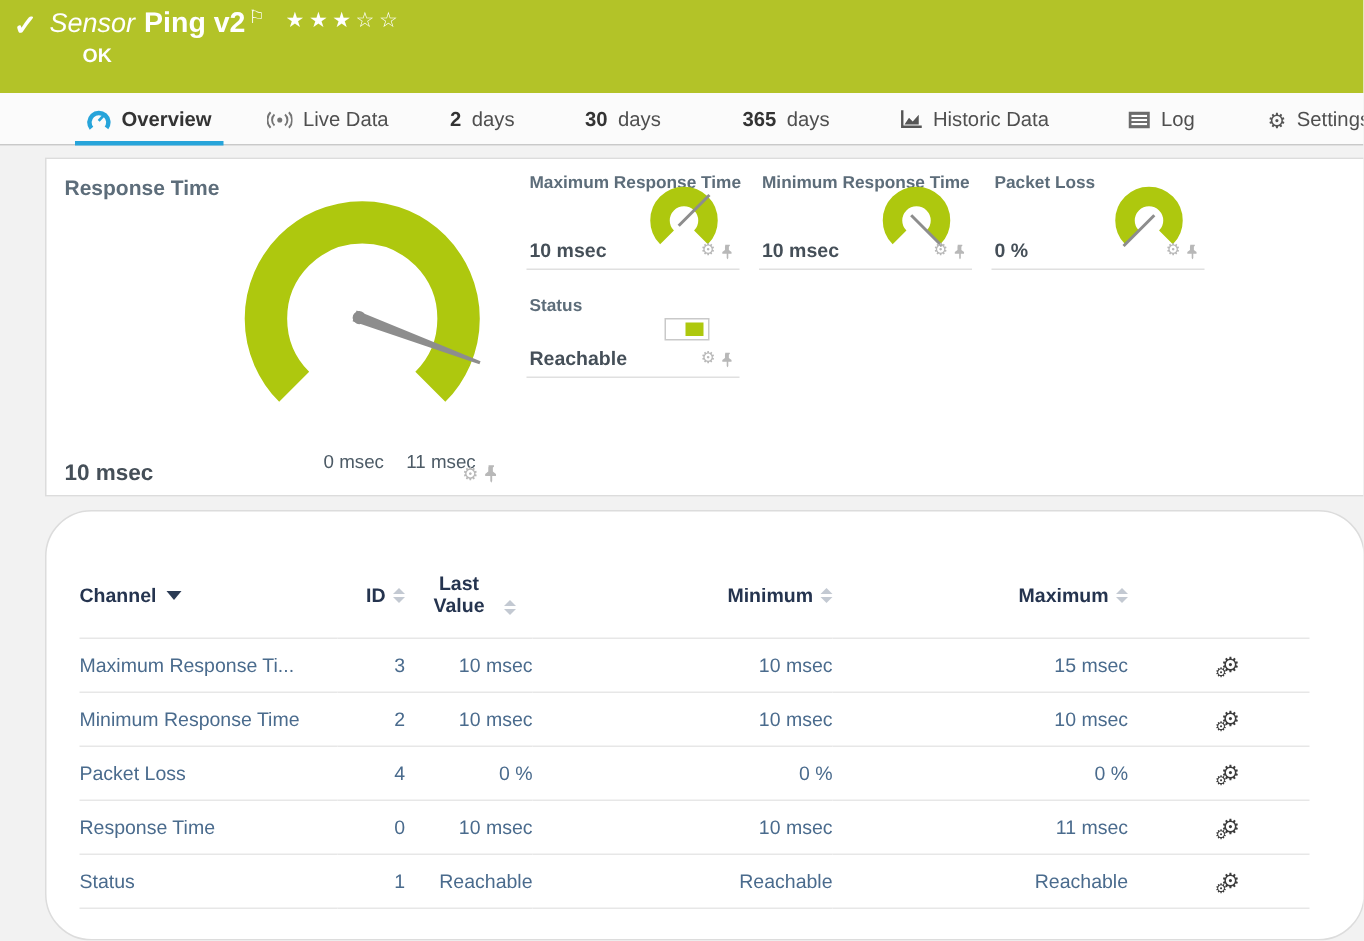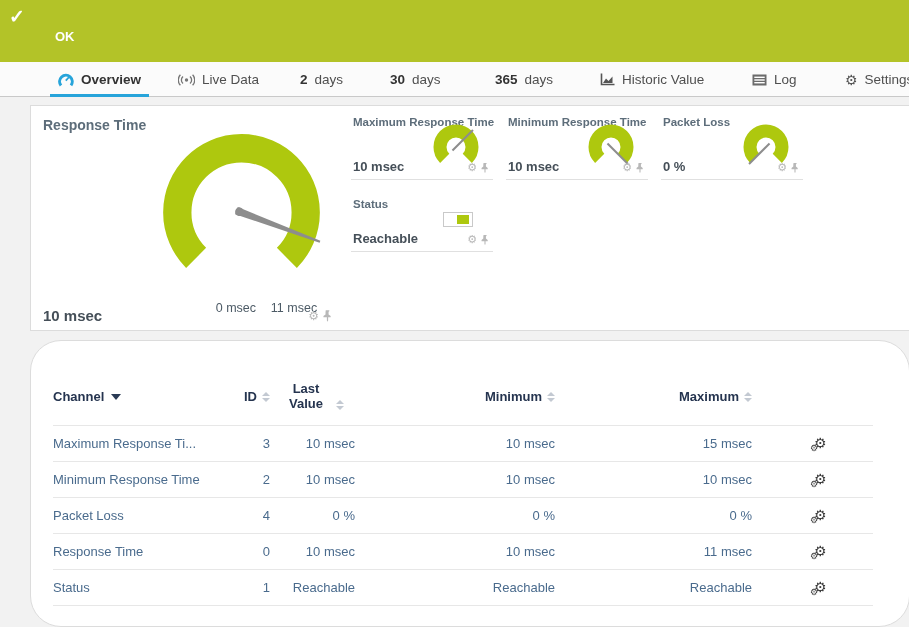--- a/index.html
+++ b/index.html
@@ -81,20 +81,23 @@
   .chgear .g1 { font-size:14px; }
   .chgear .g2 { position:absolute; left:-4px; bottom:-2px; font-size:9px; }
 </style>
 </head>
 <body>
 
 <div class="page">
 
   <header class="hdr">
     <span class="hdr-check">✓</span>
+    <div class="hdr-line">
+      <span class="hdr-kind">Sensor</span><span class="hdr-name">Ping v2</span><span class="hdr-flag">⚐</span><span class="hdr-stars">★★★☆☆</span>
+    </div>
     <div class="hdr-status">OK</div>
   </header>
 
   <nav class="tabs">
     <div class="tab active" style="left:58px">
       <svg class="ticon" width="16" height="14" viewBox="0 0 16 14">
           <path d="M3 12.5 A6.3 6.3 0 1 1 13 12.3" stroke="#27a4da" stroke-width="3" fill="none"></path>
           <line x1="7.8" y1="7.6" x2="12" y2="3" stroke="#27a4da" stroke-width="1.8"></line>
         </svg>
       <span>Overview</span>
@@ -116,21 +119,21 @@
     </div>
     <div class="tab" style="left:495px">
       <b>365</b>
       <span>days</span>
     </div>
     <div class="tab" style="left:600px">
       <svg class="ticon" width="15" height="13" viewBox="0 0 15 13">
           <path d="M1.5 0.5 v11 h13" stroke="#555" stroke-width="1.6" fill="none"></path>
           <path d="M3 10 L6 5.5 8.5 8 12.5 3.5 V10 z" fill="#555"></path>
         </svg>
-      <span>Historic Value</span>
+      <span>Historic Data</span>
     </div>
     <div class="tab" style="left:752px">
       <svg class="ticon" width="15" height="12" viewBox="0 0 15 12">
           <rect x="0.5" y="0.5" width="14" height="11" fill="#6b6b6b"></rect>
           <rect x="2.3" y="2.6" width="10.4" height="1.4" fill="#fff"></rect>
           <rect x="2.3" y="5.3" width="10.4" height="1.4" fill="#fff"></rect>
           <rect x="2.3" y="8" width="10.4" height="1.4" fill="#fff"></rect>
         </svg>
       <span>Log</span>
     </div>

